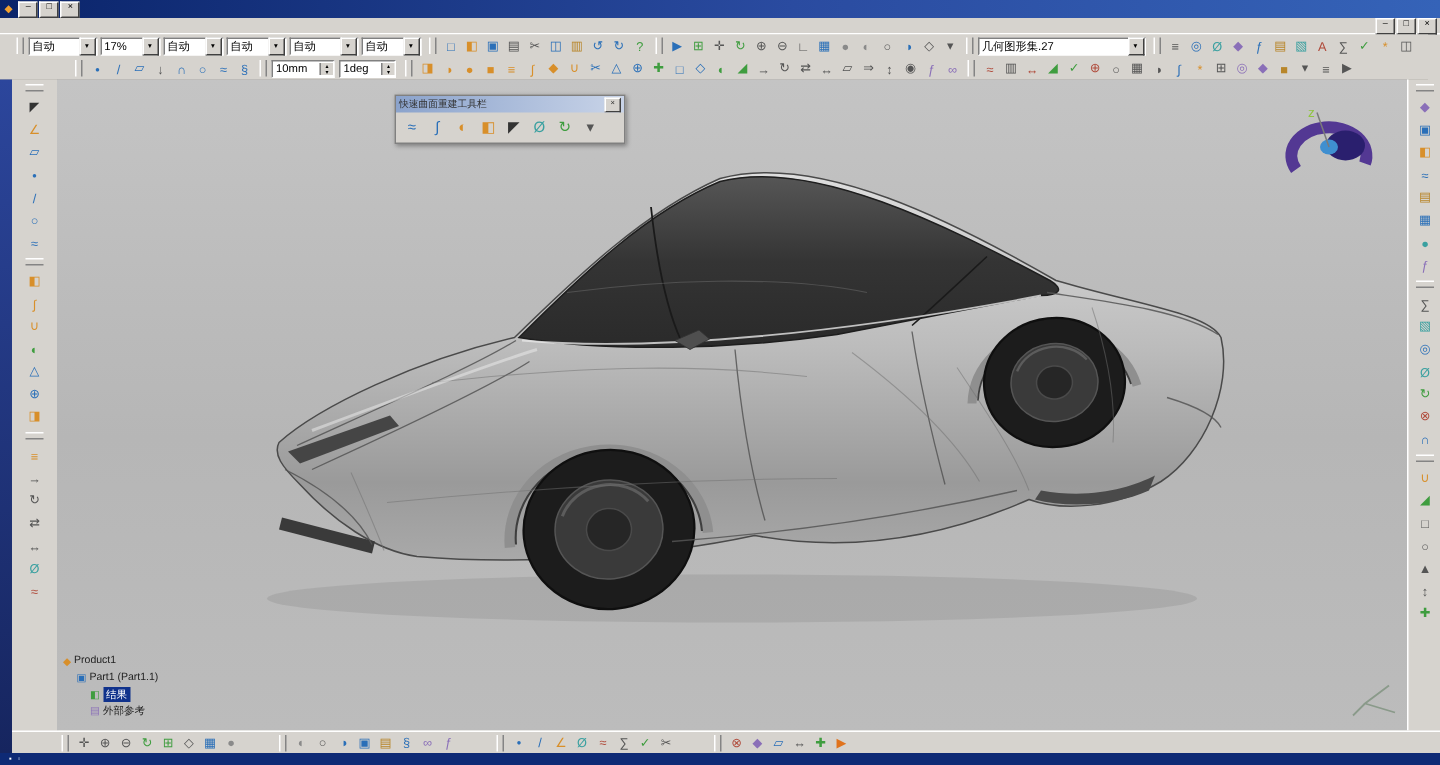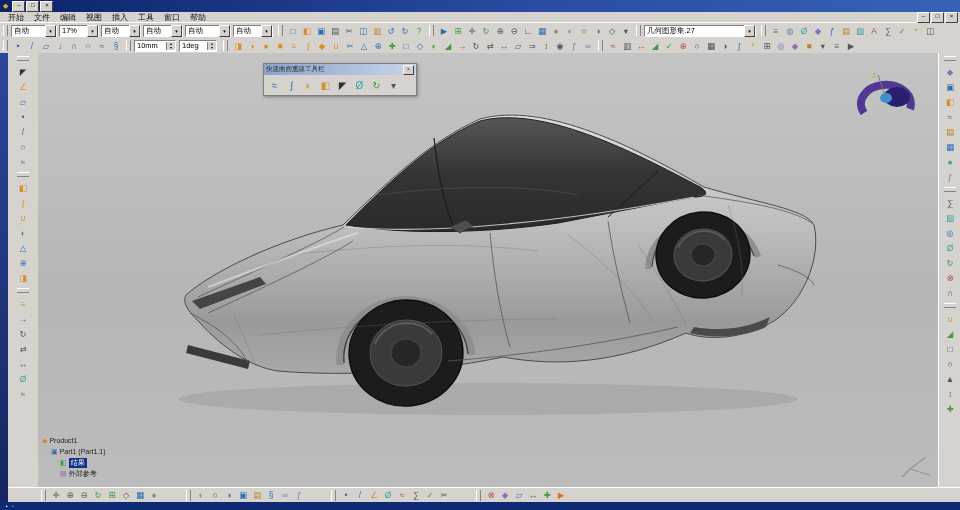--- a/index.html
+++ b/index.html
@@ -14,21 +14,21 @@
   .winbtn{width:11px;height:9px;background:#d6d3ce;border:1px solid;border-color:#fff #404040 #404040 #fff;
     color:#000;font-size:6px;line-height:7px;text-align:center;margin-left:1px;cursor:pointer;}
   
   .menubar{position:absolute;left:0;top:12px;width:960px;height:11px;background:#d6d3ce;
     display:flex;align-items:center;border-bottom:1px solid #fff;padding-left:3px;box-sizing:border-box;}
   .menu-items{display:flex;}
   .menu-item{padding:0 5px;font-size:8px;color:#111;cursor:pointer;white-space:nowrap;}
   .doc-controls{margin-left:auto;display:flex;margin-right:2px;}
   
   .toolbar{position:absolute;left:0;width:952px;height:15px;background:#d6d3ce;display:flex;
-    align-items:center;border-bottom:1px solid #9a968f;}
+    align-items:center;border-bottom:1px solid #9a968f;justify-content:center;}
   .row1{top:23px;}.row2{top:38px;}
   .tb-seg{display:flex;align-items:center;height:15px;padding-left:2px;}
   .tb-seg::before{content:"";width:3px;height:11px;border-left:1px solid #fff;border-right:1px solid #848484;margin:0 3px 0 1px;}
   .tbicon{width:14px;height:13px;display:flex;align-items:center;justify-content:center;
     font-size:8.5px;color:var(--icon-color,#444);cursor:pointer;}
   .combo{height:12px;background:#fff;border:1px solid;border-color:#808080 #fff #fff #808080;
     display:flex;align-items:center;font-size:7.5px;color:#000;margin-right:2px;padding-left:2px;
     box-sizing:border-box;cursor:pointer;}
   .combo-val{flex:1;overflow:hidden;white-space:nowrap;}
   .combo-arrow{width:9px;height:10px;background:#d6d3ce;border:1px solid;border-color:#fff #404040 #404040 #fff;
@@ -81,30 +81,20 @@
 <div class="app">
 
   <div class="titlebar">
     <span class="app-logo">◆</span>
     <span class="winbtn">–</span>
     <span class="winbtn">□</span>
     <span class="winbtn">×</span>
   </div>
 
   <div class="menubar">
-    <div class="menu-items">
-        <span class="menu-item">开始</span>
-        <span class="menu-item">文件</span>
-        <span class="menu-item">编辑</span>
-        <span class="menu-item">视图</span>
-        <span class="menu-item">插入</span>
-        <span class="menu-item">工具</span>
-        <span class="menu-item">窗口</span>
-        <span class="menu-item">帮助</span>
-      </div>
     <div class="doc-controls">
       <span class="winbtn">–</span>
       <span class="winbtn">□</span>
       <span class="winbtn">×</span>
     </div>
   </div>
 
   <div class="toolbar row1">
     <div class="tb-seg">
         <span class="combo" style="width: 46px;">

